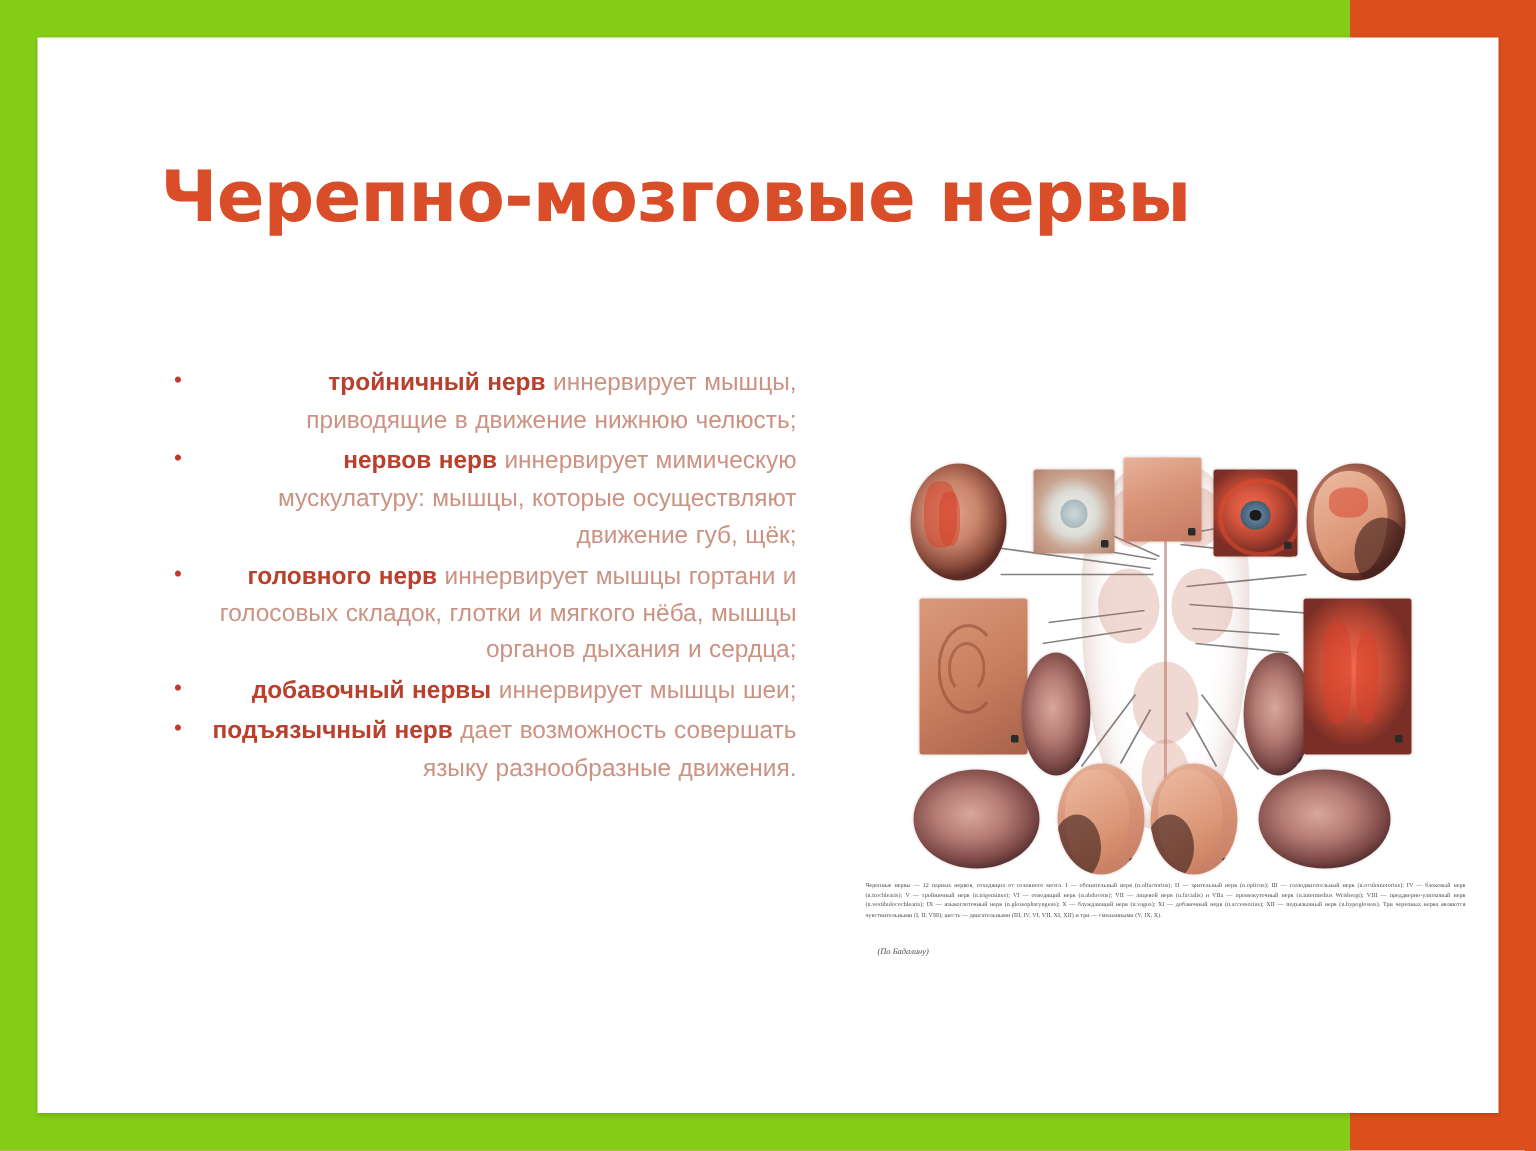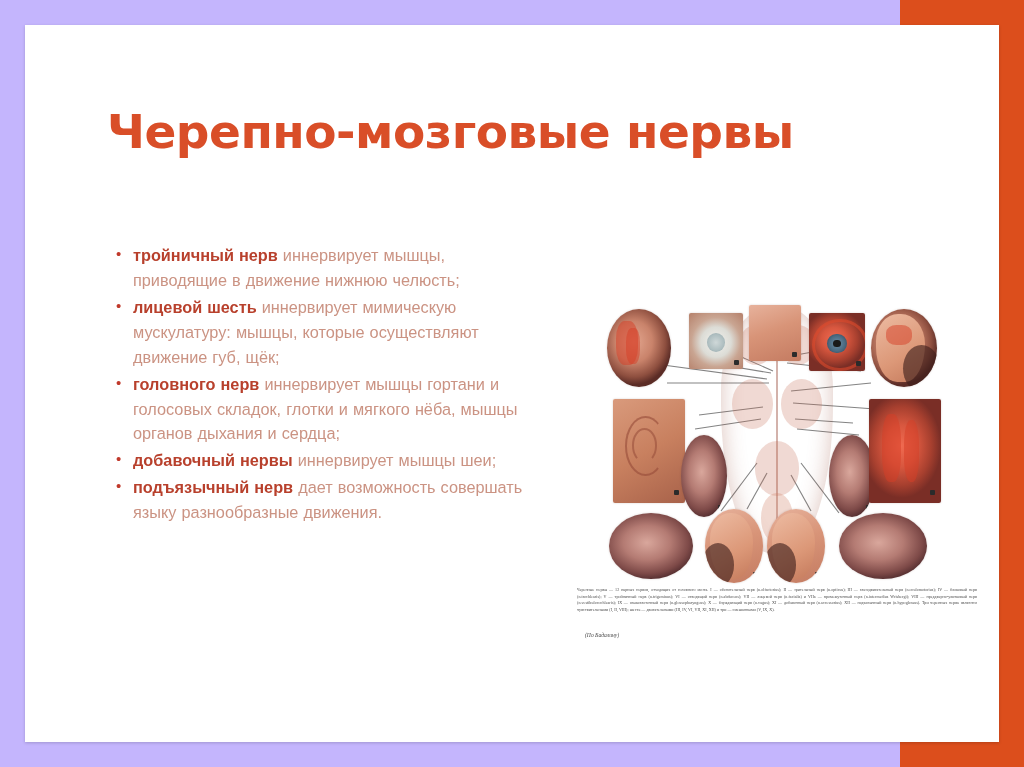--- a/index.html
+++ b/index.html
@@ -15,21 +15,21 @@
     overflow: hidden;
   }
 
   
   .slide-frame {
     position: absolute;
     left: 0;
     top: 0;
     width: 900px;
     height: 767px;
-    background: #c4b5fd;
+    background: #84cc16;
   }
   .slide-canvas {
     position: absolute;
     left: 25px;
     top: 25px;
     width: 974px;
     height: 717px;
     background: #FFFFFF;
     box-shadow: 0 1px 3px rgba(0,0,0,0.18);
   }
@@ -56,21 +56,21 @@
     top: 218px;
     width: 420px;
   }
   .bullet-item {
     position: relative;
     margin: 0 0 2px 0;
     padding-left: 22px;
     font-size: 16.3px;
     line-height: 1.53;
     color: #C98D7D;
-    text-align: left;
+    text-align: right;
     word-spacing: 0.5px;
   }
   .bullet-item::before {
     content: "\2022";
     position: absolute;
     left: 5px;
     top: 0;
     font-size: 15px;
     line-height: 1.53;
     color: #C0392B;
@@ -289,21 +289,21 @@
 
 <div class="slide-frame">
   <div class="slide-canvas">
 
     <div class="slide-title">Черепно-мозговые нервы</div>
 
     <div class="bullet-list">
 
       <p class="bullet-item"><span class="bullet-term">тройничный нерв</span><span class="bullet-rest"> иннервирует мышцы, приводящие в движение нижнюю челюсть;</span></p>
 
-      <p class="bullet-item"><span class="bullet-term">лицевой шесть</span><span class="bullet-rest">  иннервирует  мимическую мускулатуру: мышцы, которые осуществляют движение губ, щёк;</span></p>
+      <p class="bullet-item"><span class="bullet-term">нервов нерв</span><span class="bullet-rest">  иннервирует  мимическую мускулатуру: мышцы, которые осуществляют движение губ, щёк;</span></p>
 
 
       <p class="bullet-item"><span class="bullet-term">головного нерв</span><span class="bullet-rest"> иннервирует мышцы гортани и голосовых складок, глотки и мягкого нёба, мышцы органов дыхания и сердца;</span></p>
 
       <p class="bullet-item"><span class="bullet-term">добавочный нервы</span><span class="bullet-rest"> иннервирует мышцы шеи;</span></p>
 
       <p class="bullet-item"><span class="bullet-term">подъязычный нерв</span><span class="bullet-rest"> дает возможность совершать языку разнообразные движения.</span></p>
     </div>
 
     <div class="figure-block">

